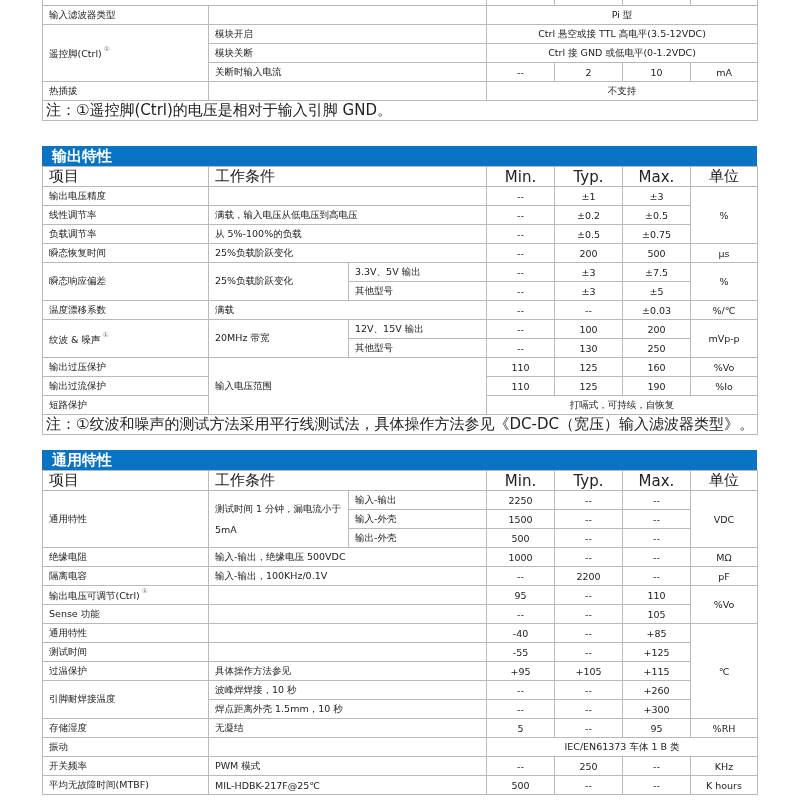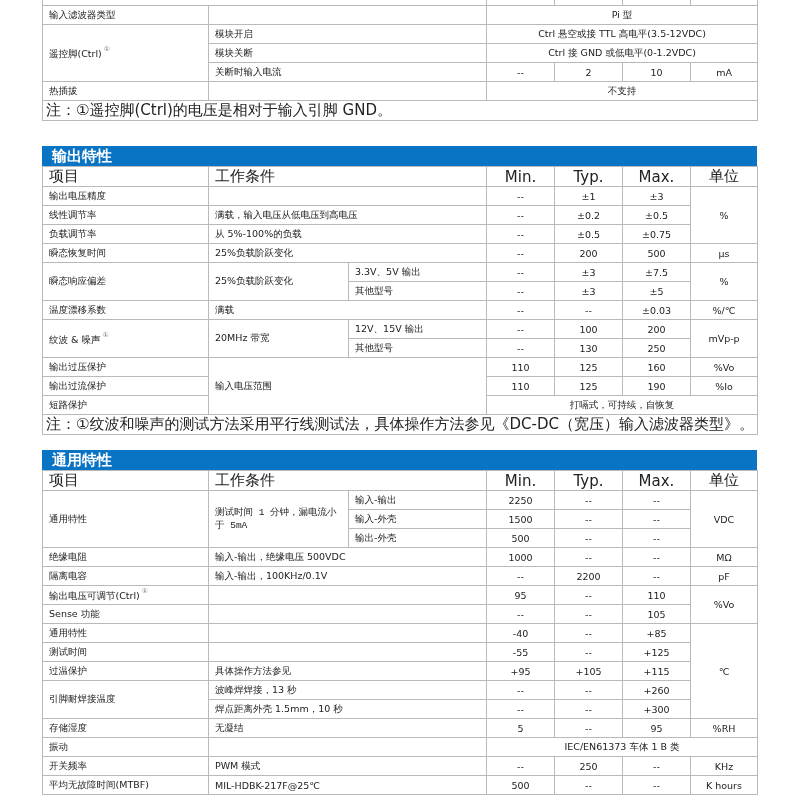--- a/index.html
+++ b/index.html
@@ -6,21 +6,21 @@
   body { width:800px; height:800px; overflow:hidden; position:relative;
          font-family:"DejaVu Sans", "Liberation Sans", sans-serif; color:#222; }
   table { border-collapse:collapse; table-layout:fixed; position:absolute; left:42px; width:715px; }
   td { border:1px solid #b9b9b9; font-size:9.5px; height:18px; padding:0 6px; white-space:nowrap; overflow:hidden; }
   td.c { text-align:center; }
   td.hd { font-size:15px; }
   td.note { font-size:15px; padding-left:3px; }
   .sect { position:absolute; left:42px; width:715px; height:20px; background:#0a74c4; color:#fff;
           font-size:15px; font-weight:bold; line-height:20px; padding-left:10px; box-sizing:border-box; }
   sup { font-size:7px; color:#777; vertical-align:6px; margin-left:2px; }
-  .wrap { white-space:normal; line-height:13px;font-family:Liberation Mono, monospace; }
+  .wrap { white-space:normal; line-height:21px; }
 </style>
 </head>
 <body>
 
 <table style="top:-14px;">
   <colgroup>
       <col style="width:166px">
       <col style="width:140px">
       <col style="width:138px">
       <col style="width:68px">
@@ -270,21 +270,21 @@
       </tr>
   <tr>
         <td>过温保护</td>
         <td colspan="2">具体操作方法参见</td>
     <td class="c">+95</td>
         <td class="c">+105</td>
         <td class="c">+115</td>
       </tr>
   <tr>
         <td rowspan="2">引脚耐焊接温度</td>
-        <td colspan="2">波峰焊焊接，13 秒</td>
+        <td colspan="2">波峰焊焊接，10 秒</td>
     <td class="c">--</td>
         <td class="c">--</td>
         <td class="c">+260</td>
       </tr>
   <tr>
         <td colspan="2">焊点距离外壳 1.5mm，10 秒</td>
     <td class="c">--</td>
         <td class="c">--</td>
         <td class="c">+300</td>
       </tr>

